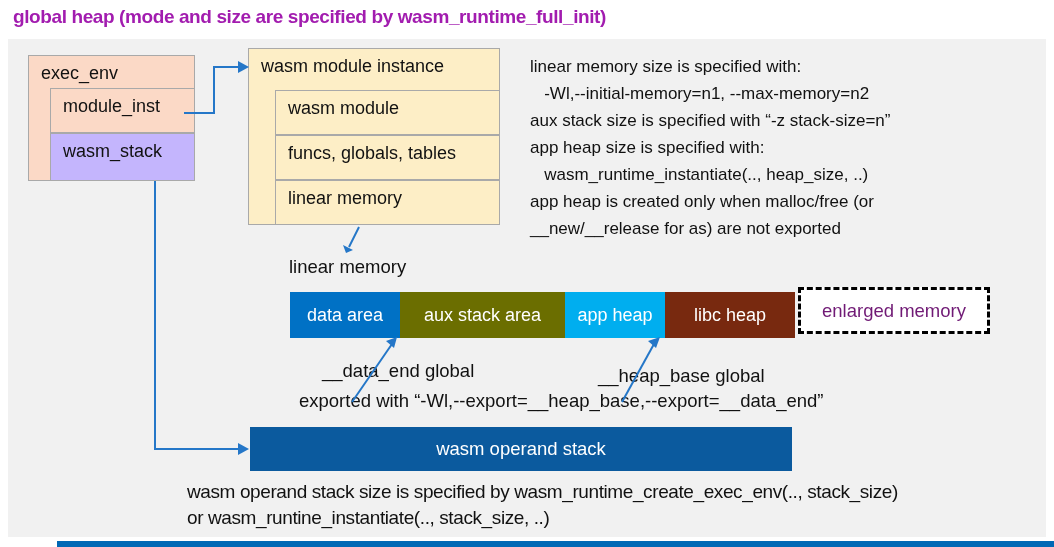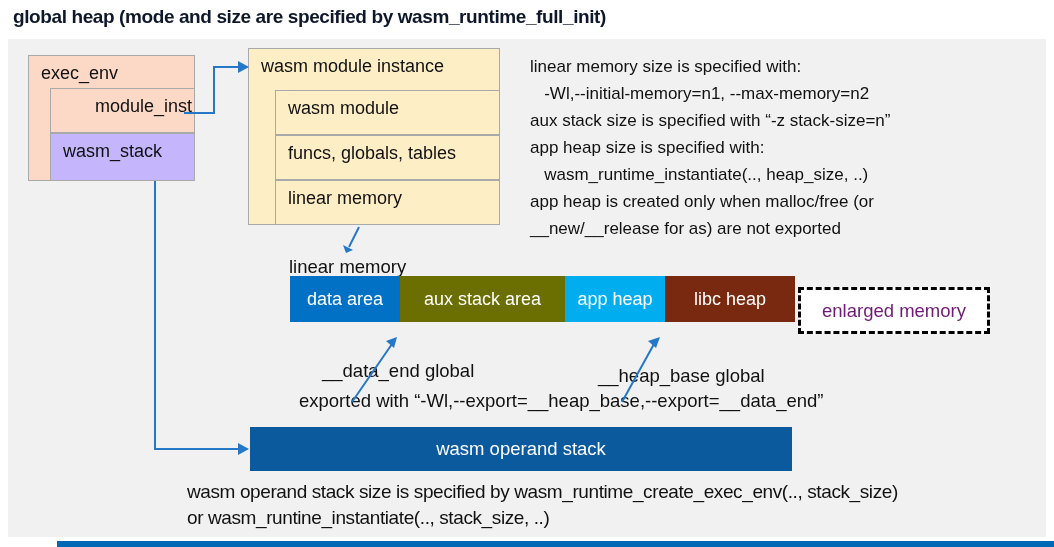--- a/index.html
+++ b/index.html
@@ -2,42 +2,42 @@
 <html style="--arrow: #2577c8;"><head>
 <meta charset="utf-8">
 <style>
   html,body{margin:0;padding:0;background:#fff;}
   #canvas{
     position:relative;width:1054px;height:547px;background:#ffffff;
     font-family:"Liberation Sans","DejaVu Sans",sans-serif;color:#111;
     overflow:hidden;
   }
   .abs{position:absolute;}
-  #title{left:13px;top:6px;font-size:19px;font-weight:600;letter-spacing:-0.4px;color:#0f172a;}
+  #title{left:13px;top:6px;font-size:19px;font-weight:600;letter-spacing:-0.4px;color:#a21caf;}
   #panel{left:8px;top:39px;width:1038px;height:498px;background:#f1f1f1;}
 
   
   .box{box-sizing:border-box;border:1px solid #a9a9a9;font-size:18px;}
   .box .lbl{padding:7px 0 0 12px;display:block;}
   #exec-outer{left:28px;top:55px;width:167px;height:126px;background:#fbd9c6;}
   #exec-m1{left:50px;top:88px;width:145px;height:45px;background:#fbd9c6;}
   #exec-m2{left:50px;top:133px;width:145px;height:48px;background:#fbd9c6;}
 
   
   #inst-outer{left:248px;top:48px;width:252px;height:177px;background:#fdeec6;}
   #inst-m1{left:275px;top:90px;width:225px;height:45px;background:#fdeec6;}
   #inst-m2{left:275px;top:135px;width:225px;height:45px;background:#fdeec6;}
   #inst-m3{left:275px;top:180px;width:225px;height:45px;background:#fdeec6;}
 
   
   #notes{left:530px;top:53px;width:505px;font-size:17px;line-height:27px;white-space:pre-wrap;}
 
   
   #lm-label{left:289px;top:256px;font-size:18.5px;}
-  #membar{left:290px;top:276px;height:46px;display:flex;}
+  #membar{left:290px;top:292px;height:46px;display:flex;}
   .seg{height:100%;display:flex;align-items:center;justify-content:center;
        color:#fff;font-size:18px;white-space:nowrap;}
   .seg-0{width:110px;} .seg-1{width:165px;} .seg-2{width:100px;} .seg-3{width:130px;}
   #enlarged{left:798px;top:287px;width:192px;height:47px;background:#ffffff;
     border:3px dashed #000;box-sizing:border-box;display:flex;align-items:center;
     justify-content:center;font-size:18.5px;color:#701a75;}
 
   
   #ann-dataend{left:322px;top:360px;font-size:18.5px;}
   #ann-heapbase{left:598px;top:365px;font-size:18.5px;}
@@ -59,21 +59,21 @@
 
 <div id="canvas">
 
   <div id="title" class="abs">global heap (mode and size are specified by wasm_runtime_full_init)</div>
 
   <div id="panel" class="abs" style="background-color: rgb(241, 241, 241);"></div>
 
   <div id="exec-outer" class="abs box" style="background-color: rgb(251, 217, 198);">
     <span class="lbl">exec_env</span>
   </div>
-  <div id="exec-m1" class="abs box" style="background-color: rgb(251, 217, 198); padding-left: 32px;">
+  <div id="exec-m1" class="abs box" style="background-color: rgb(251, 217, 198);">
     <span class="lbl">module_inst</span>
   </div>
   <div id="exec-m2" class="abs box" style="background-color: #c4b5fd;">
     <span class="lbl">wasm_stack</span>
   </div>
 
   <div id="inst-outer" class="abs box" style="background-color: rgb(253, 238, 198);">
     <span class="lbl">wasm module instance</span>
   </div>
   <div id="inst-m1" class="abs box" style="background-color: rgb(253, 238, 198);">

